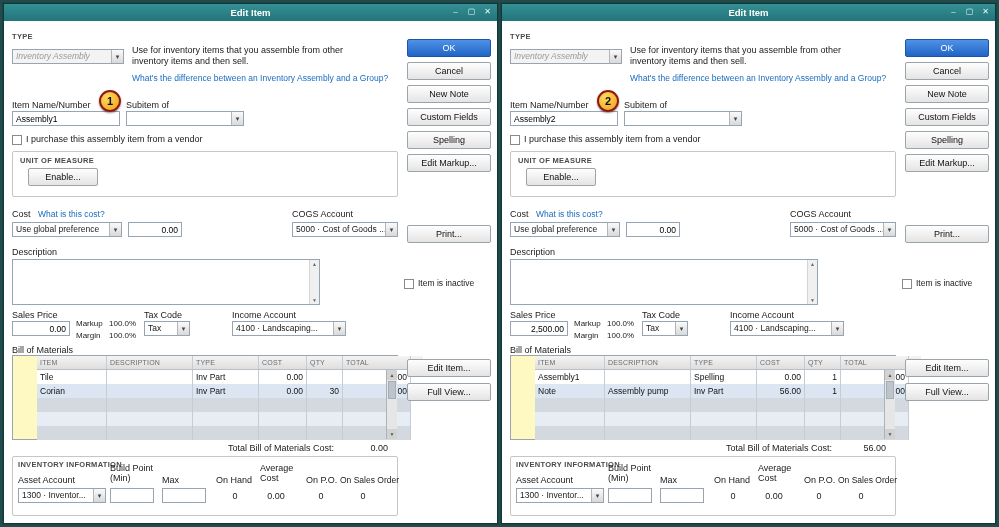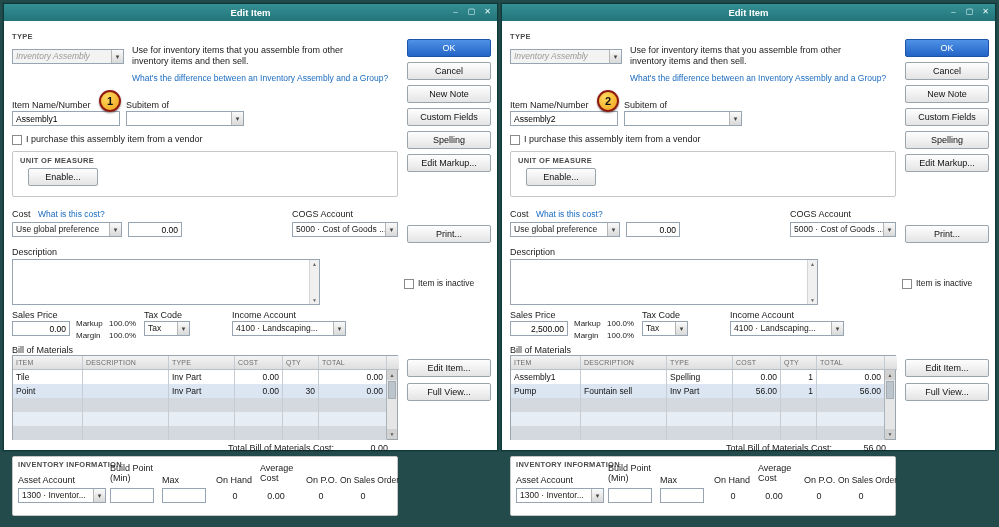--- a/index.html
+++ b/index.html
@@ -1,18 +1,18 @@
 <!DOCTYPE html>
 <html><head>
 <meta charset="utf-8">
 <style>
   * { margin:0; padding:0; box-sizing:border-box; }
   html,body { width:999px; height:527px; }
   body { background:#234b4b; position:relative; font-family:"Liberation Sans", sans-serif; overflow:hidden; }
-  .panel { position:absolute; top:3px; width:495px; height:448px; background:#fff; border:1px solid #0e3a3a; box-shadow:0 0 0 1px #1c4444; }
+  .panel { position:absolute; top:3px; width:495px; height:521px; background:#fff; border:1px solid #0e3a3a; box-shadow:0 0 0 1px #1c4444; }
   .titlebar { position:absolute; top:0; left:0; right:0; height:17px; background:linear-gradient(#359094,#22747a); color:#fff; }
   .titlebar .title { display:block; text-align:center; font-size:9.5px; font-weight:bold; line-height:17px; }
   .win-controls { position:absolute; right:3px; top:2px; display:flex; gap:3px; }
   .win-btn { width:13px; height:12px; font-size:8px; line-height:12px; color:#eafafa; text-align:center; cursor:default; }
   .lbl { position:absolute; font-size:9px; color:#1a1a1a; white-space:nowrap; }
   .wrap { white-space:normal; }
   .seclbl { font-size:7.5px; font-weight:bold; color:#4a4a4a; letter-spacing:.3px; }
   .link { color:#1a6bbf; font-size:8.5px; cursor:pointer; }
   .sm { font-size:8px; color:#222; }
   .combo { position:absolute; height:15px; border:1px solid #97a5b2; background:#fff; display:flex; align-items:flex-end; }
@@ -24,21 +24,21 @@
   .num { text-align:right; }
   .check { position:absolute; width:10px; height:10px; border:1px solid #8a8a8a; background:#fff; }
   .btn { position:absolute; left:403px; width:84px; height:18px; background:linear-gradient(#fefefe,#e4e4e4); border:1px solid #9aa4ab; border-radius:2px; font-size:9px; text-align:center; line-height:16px; color:#111; cursor:default; }
   .btn.primary { background:linear-gradient(#4f92e6,#2264c6); border-color:#1c54a8; color:#fff; font-weight:normal; }
   .fieldset { position:absolute; border:1px solid #c6c6c6; border-radius:2px; background:#fff; }
   .badge { position:absolute; width:22px; height:22px; border-radius:50%; background:radial-gradient(circle at 35% 30%, #ffd95e, #efa11a); border:2px solid #8d1a10; color:#101010; font-weight:bold; font-size:11px; text-align:center; line-height:18px; z-index:5; box-shadow:0 1px 2px rgba(0,0,0,.45); }
   .descbox { position:absolute; border:1px solid #97a5b2; background:#fff; }
   .desc-text { position:absolute; left:2px; top:1px; font-size:8.5px; }
   .scrollcol { position:absolute; right:0; top:0; bottom:0; width:10px; background:#f0f0f0; border-left:1px solid #d5d5d5; display:flex; flex-direction:column; justify-content:space-between; }
   .scrollcol span { font-size:5px; line-height:8px; text-align:center; color:#666; }
-  .bom { position:absolute; width:386px; border:1px solid #9aa5ae; background:#7dd3fc; }
+  .bom { position:absolute; width:386px; border:1px solid #9aa5ae; background:#fef9c3;padding-left:24px; }
   .bom-row { display:grid; grid-template-columns:70px 86px 66px 48px 36px 68px; width:374px; height:14px; }
   .bom-head { background:linear-gradient(#f4f4f4,#dedede); border-bottom:1px solid #b8bfc6; width:386px; }
   .bom-head .bc { font-size:7px; color:#6b6b6b; letter-spacing:.2px; line-height:13px; }
   .bc { padding:0 3px; font-size:8.5px; line-height:14px; border-right:1px solid #c6ccd4; white-space:nowrap; overflow:hidden; color:#111; }
   .r1 { background:#ffffff; }
   .r2 { background:#dce6f2; }
   .r3 { background:#d3d9df; }
   .r4 { background:#e6edf5; }
   .r5 { background:#d3d9df; }
   .bom-scroll { position:absolute; top:14px; right:0; bottom:0; width:11px; background:#e6e6e6; border-left:1px solid #aab3ba; display:flex; flex-direction:column; }
@@ -139,21 +139,21 @@
       </div>
       <div class="bom-row r1">
         <span class="bc">Tile</span>
         <span class="bc"></span>
         <span class="bc">Inv Part</span>
         <span class="bc num">0.00</span>
         <span class="bc num"></span>
         <span class="bc num">0.00</span>
       </div>
       <div class="bom-row r2">
-        <span class="bc">Point</span>
+        <span class="bc">Corian</span>
         <span class="bc"></span>
         <span class="bc">Inv Part</span>
         <span class="bc num">0.00</span>
         <span class="bc num">30</span>
         <span class="bc num">0.00</span>
       </div>
       <div class="bom-row r3">
         <span class="bc"></span>
           <span class="bc"></span>
           <span class="bc"></span>
@@ -308,22 +308,22 @@
       </div>
       <div class="bom-row r1">
         <span class="bc">Assembly1</span>
         <span class="bc"></span>
         <span class="bc">Spelling</span>
         <span class="bc num">0.00</span>
         <span class="bc num">1</span>
         <span class="bc num">0.00</span>
       </div>
       <div class="bom-row r2">
-        <span class="bc">Pump</span>
-        <span class="bc">Fountain sell</span>
+        <span class="bc">Note</span>
+        <span class="bc">Assembly pump</span>
         <span class="bc">Inv Part</span>
         <span class="bc num">56.00</span>
         <span class="bc num">1</span>
         <span class="bc num">56.00</span>
       </div>
       <div class="bom-row r3">
         <span class="bc"></span>
           <span class="bc"></span>
           <span class="bc"></span>
           <span class="bc"></span>

